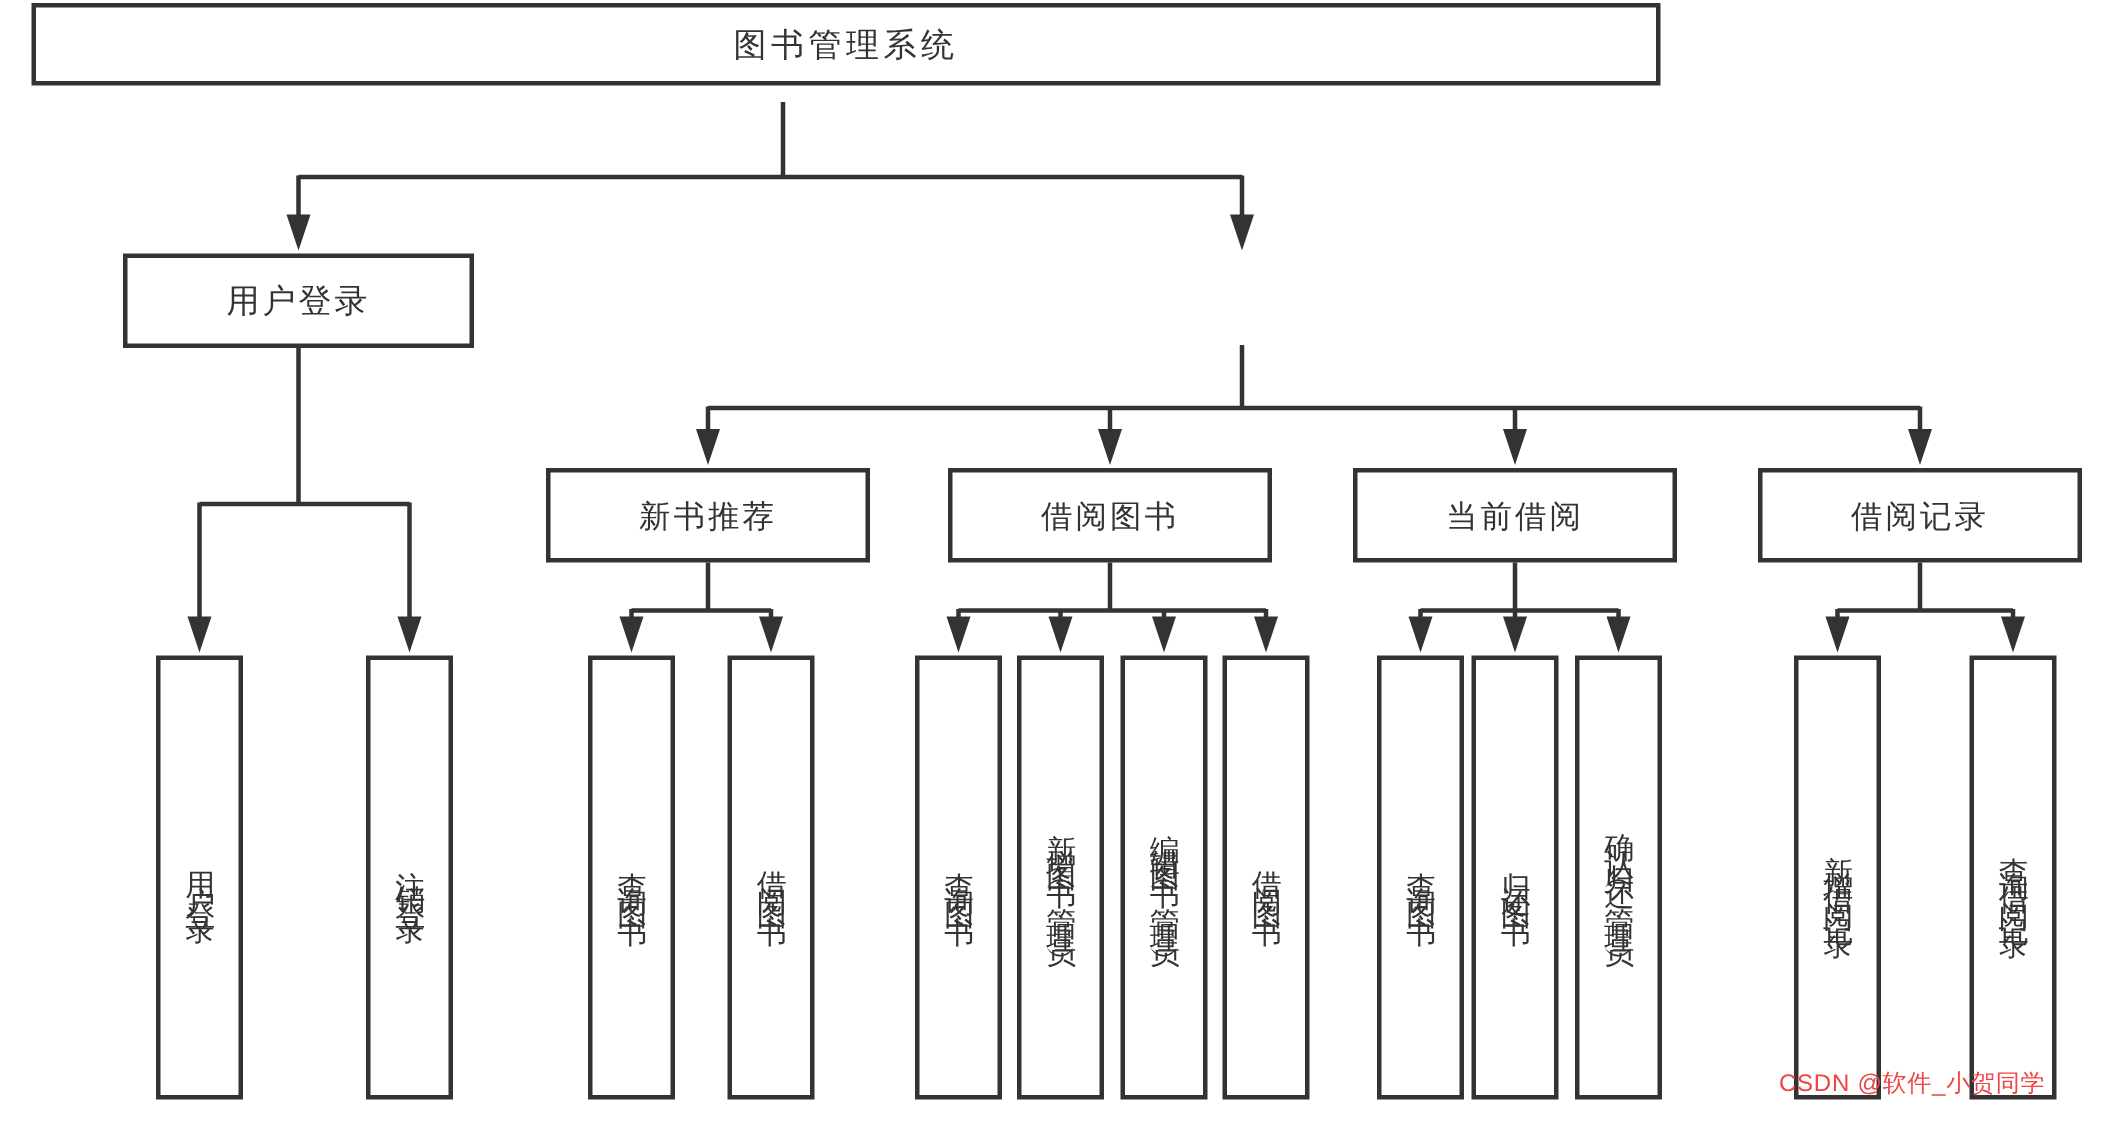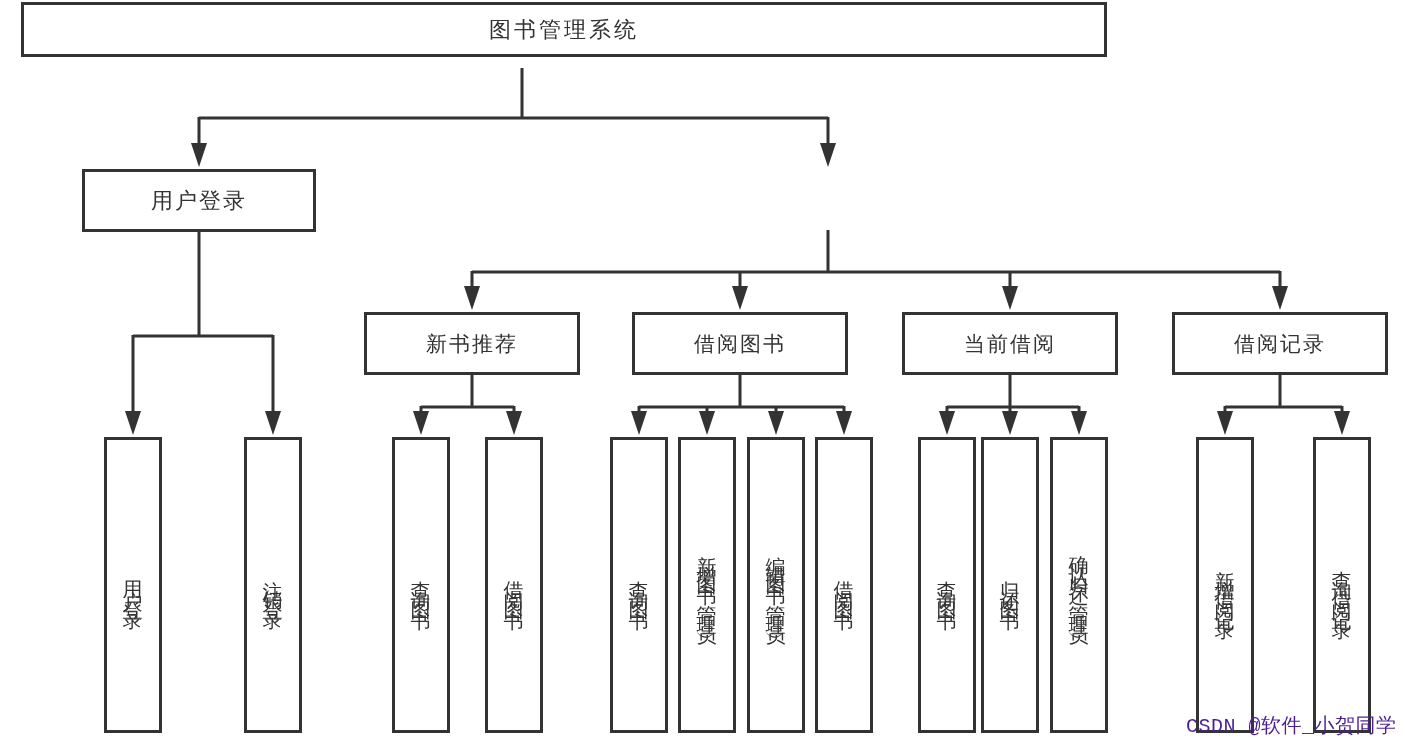--- a/index.html
+++ b/index.html
@@ -67,26 +67,25 @@
     color: #333333;
     white-space: nowrap;
   }
   .htext {
     white-space: nowrap;
   }
   #watermark {
     position: absolute;
     left: 1186px;
     top: 712px;
-    font-size: 20px;
-    color: #4c1d95;
+    font-size: 16px;
+    color: #ef4444;
     letter-spacing: 0.5px;
     white-space: nowrap;
     z-index: 5;
-    font-family: Liberation Mono, monospace;
   }
 </style>
 </head>
 <body>
 
 <div id="canvas">
 
   <svg id="connectors" viewBox="0 0 1405 747" xmlns="http://www.w3.org/2000/svg">
     <g stroke="#333333" stroke-width="3" fill="none">
       <path d="M522 68 V118 M199 118 H828 M199 117 V150 M828 117 V150"></path>

